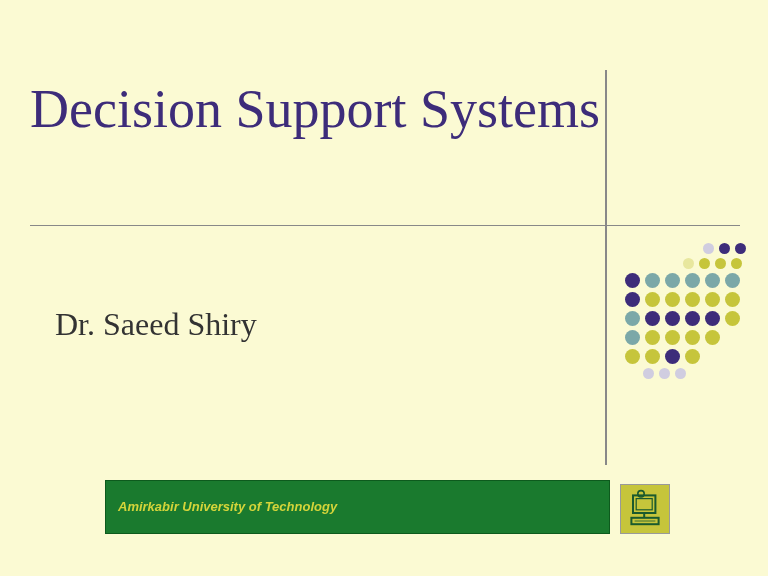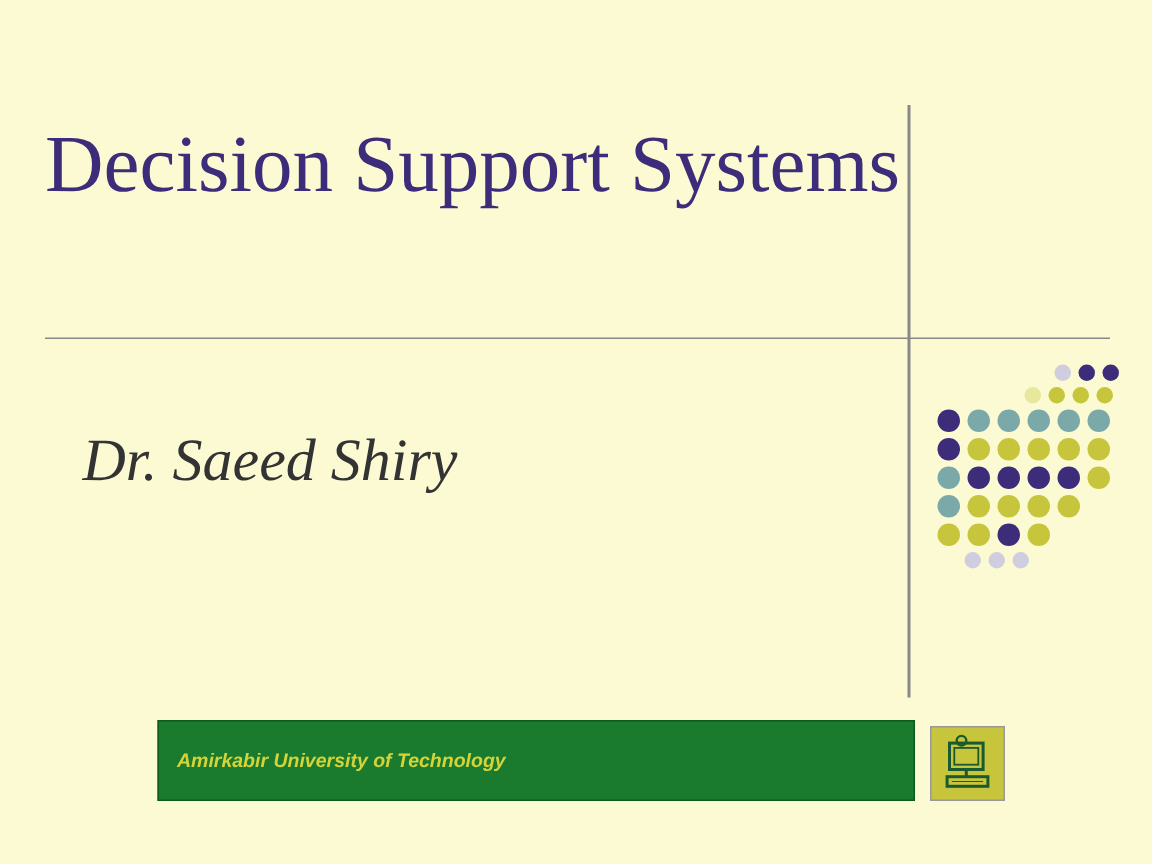--- a/index.html
+++ b/index.html
@@ -35,25 +35,24 @@
     .vertical-line {
       position: absolute;
       top: 70px;
       left: 605px;
       width: 2px;
       height: 395px;
       background: #888;
     }
     .author {
       position: absolute;
-      top: 283px;
+      top: 306px;
       left: 55px;
       font-family: 'Brush Script MT', 'Comic Sans MS', cursive;
-      font-style: italic;
-      font-size: 40px;
+      font-size: 32px;
       color: #333;
     }
     .dot-grid {
       position: absolute;
       top: 243px;
       left: 625px;
       width: 120px;
     }
     .dot-row {
       display: flex;

